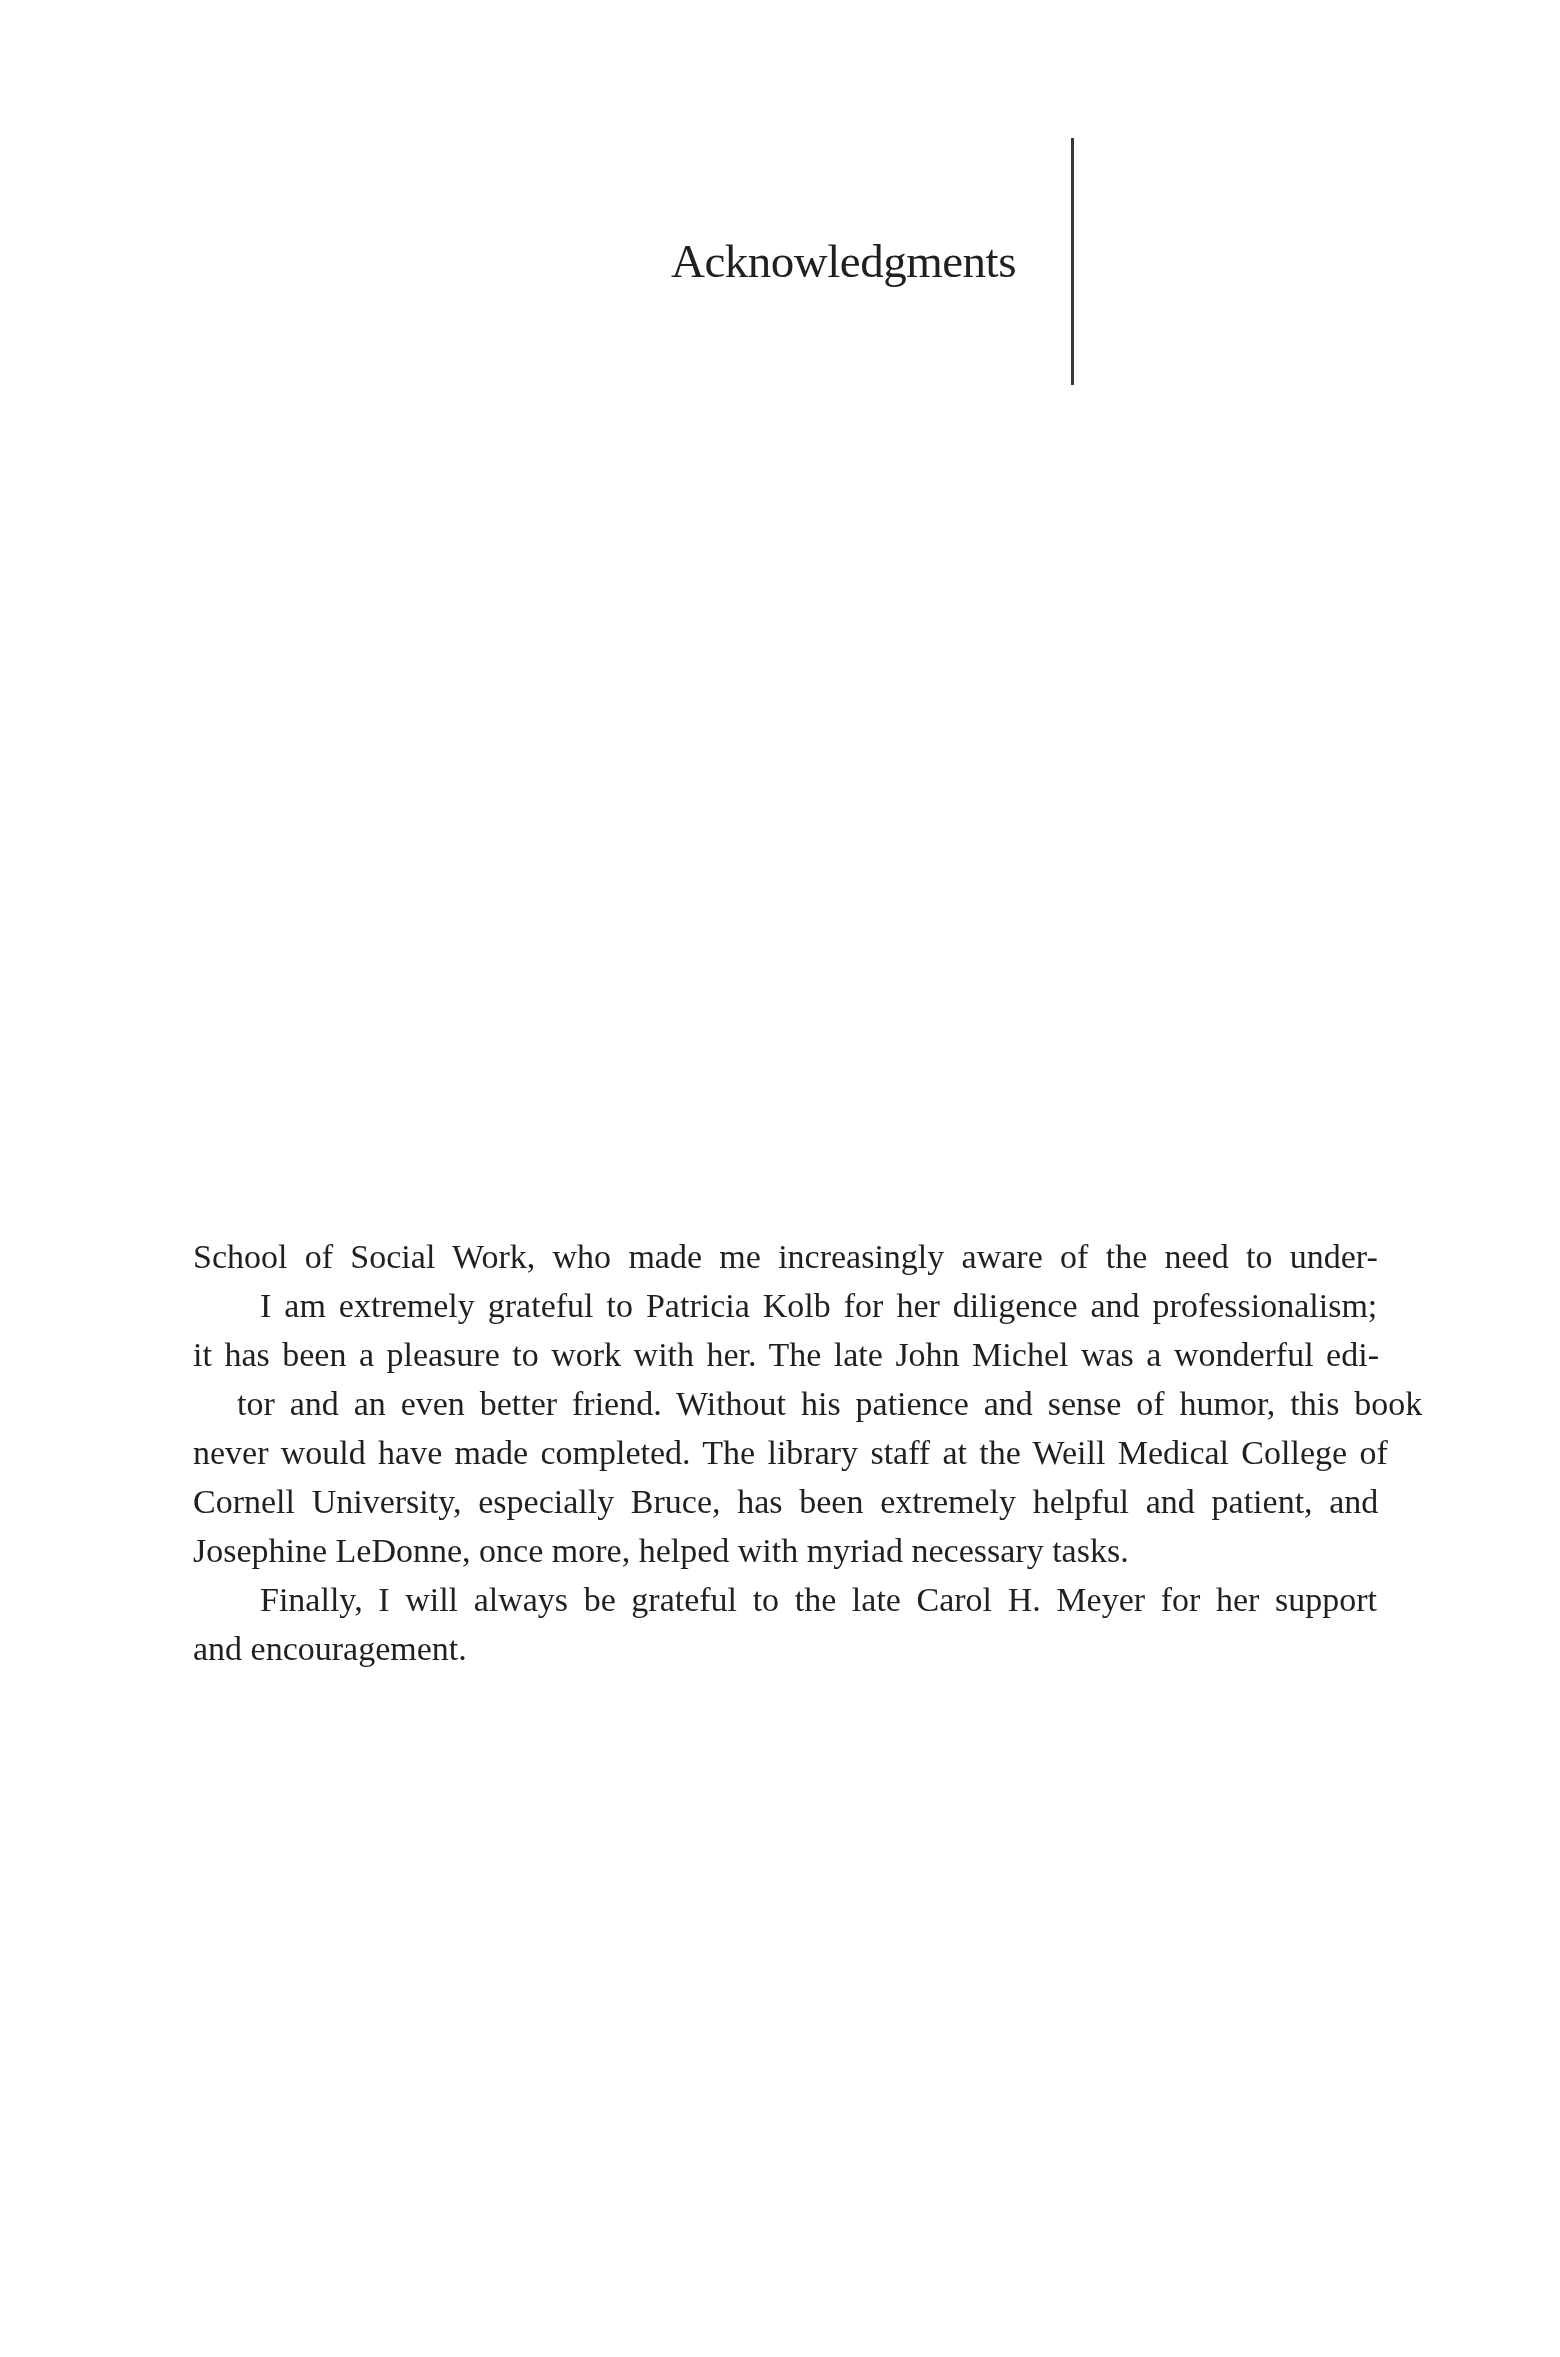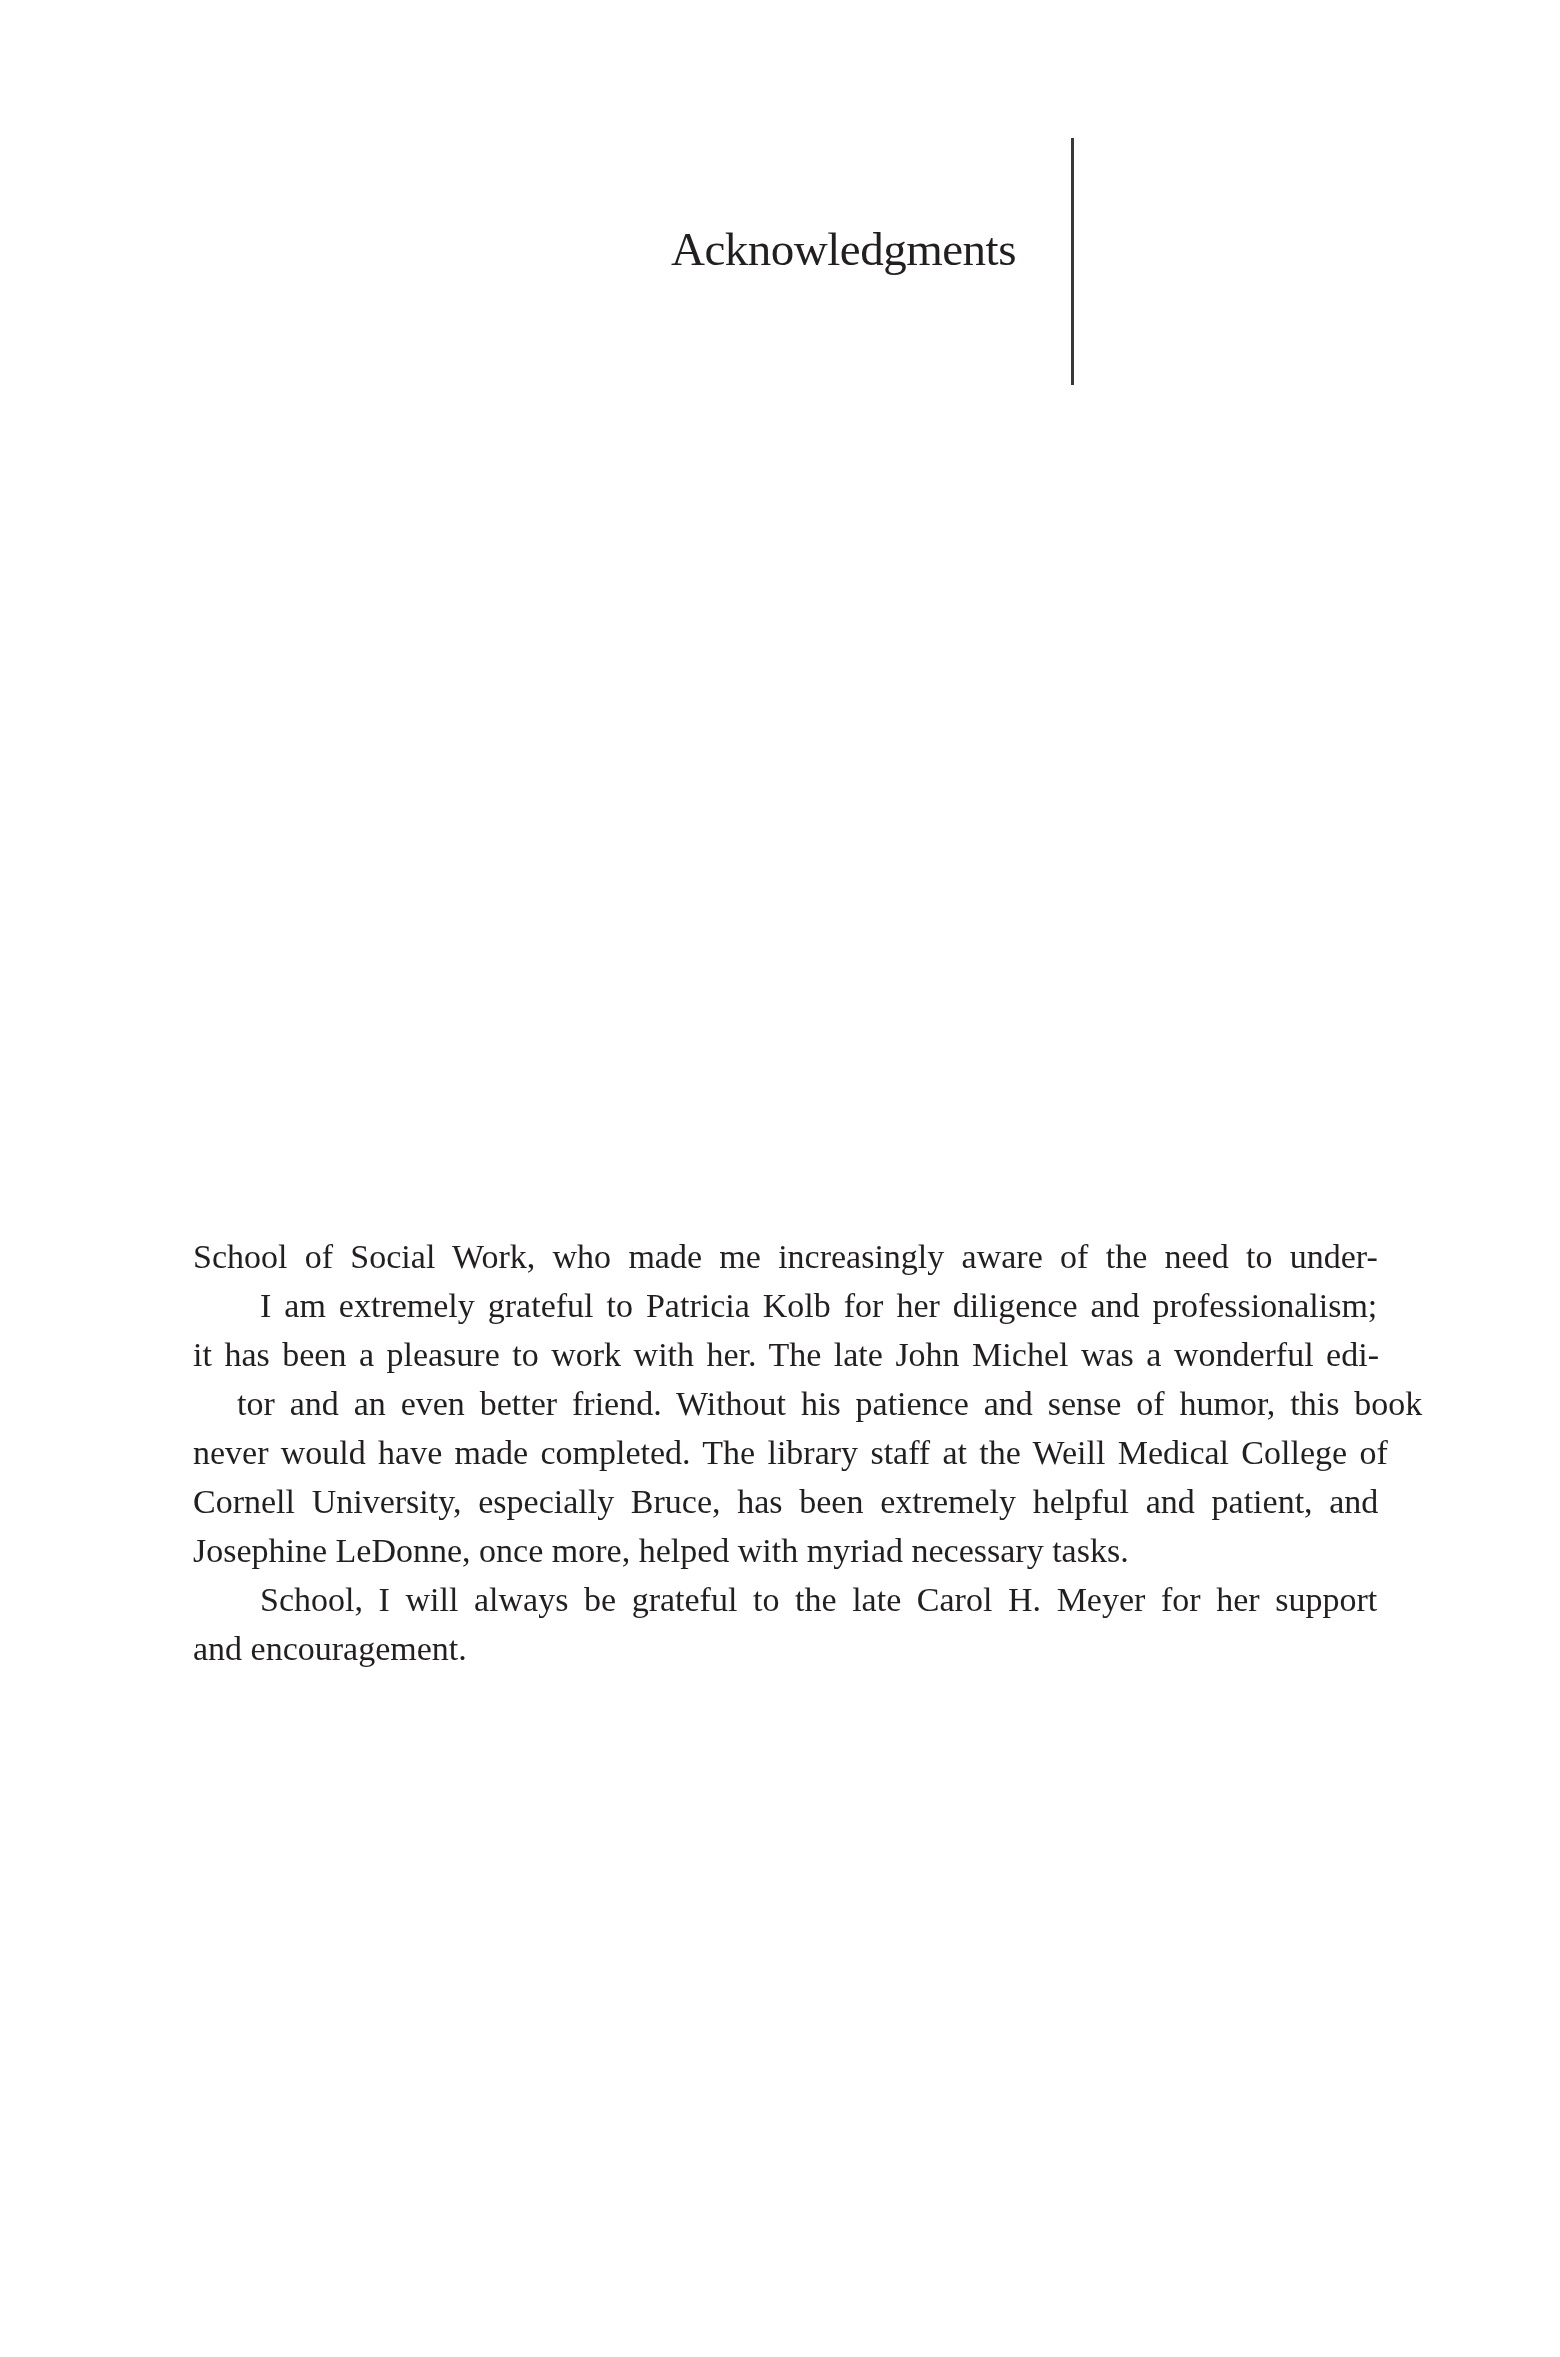--- a/index.html
+++ b/index.html
@@ -13,21 +13,21 @@
     position: relative;
     width: 1561px;
     height: 2357px;
     background: var(--bg);
     overflow: hidden;
     font-family: "Liberation Serif", "DejaVu Serif", serif;
   }
   .chapter-title {
     position: absolute;
     left: 671px;
-    top: 226px;
+    top: 238px;
     font-size: 47px;
     line-height: 47px;
     letter-spacing: -0.5px;
     color: var(--text);
     white-space: nowrap;
   }
   .title-rule {
     position: absolute;
     left: 1071px;
     top: 138px;
@@ -57,17 +57,17 @@
   <div class="chapter-title">Acknowledgments</div>
   <div class="title-rule"></div>
   <div class="body-text" id="body-text">
       <div class="line" style="word-spacing: 8.8px;"><span>School of Social Work, who made me increasingly aware of the need to under-</span></div>
       <div class="line indent" style="word-spacing: 4.5px;"><span>I am extremely grateful to Patricia Kolb for her diligence and professionalism;</span></div>
       <div class="line" style="word-spacing: 4px;"><span>it has been a pleasure to work with her. The late John Michel was a wonderful edi-</span></div>
       <div class="line" style="word-spacing: 6.4px; margin-left: 44px;"><span>tor and an even better friend. Without his patience and sense of humor, this book</span></div>
       <div class="line" style="word-spacing: 3.8px;"><span>never would have made completed. The library staff at the Weill Medical College of</span></div>
       <div class="line" style="word-spacing: 8.2px;"><span>Cornell University, especially Bruce, has been extremely helpful and patient, and</span></div>
       <div class="line"><span>Josephine LeDonne, once more, helped with myriad necessary tasks.</span></div>
-      <div class="line indent" style="word-spacing: 7.1px;"><span>School, I will always be grateful to the late Carol H. Meyer for her support</span></div>
+      <div class="line indent" style="word-spacing: 7.1px;"><span>Finally, I will always be grateful to the late Carol H. Meyer for her support</span></div>
       <div class="line"><span>and encouragement.</span></div>
     </div>
 </div>
 
 
 </body></html>

